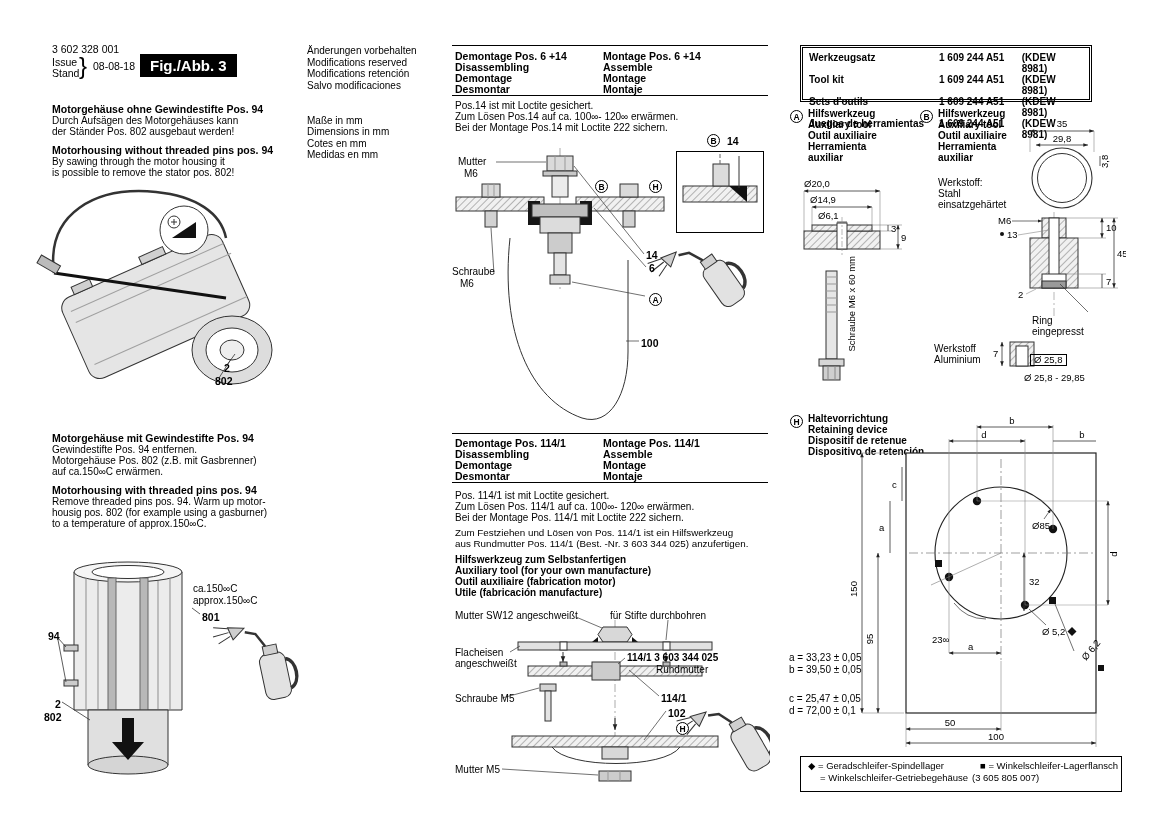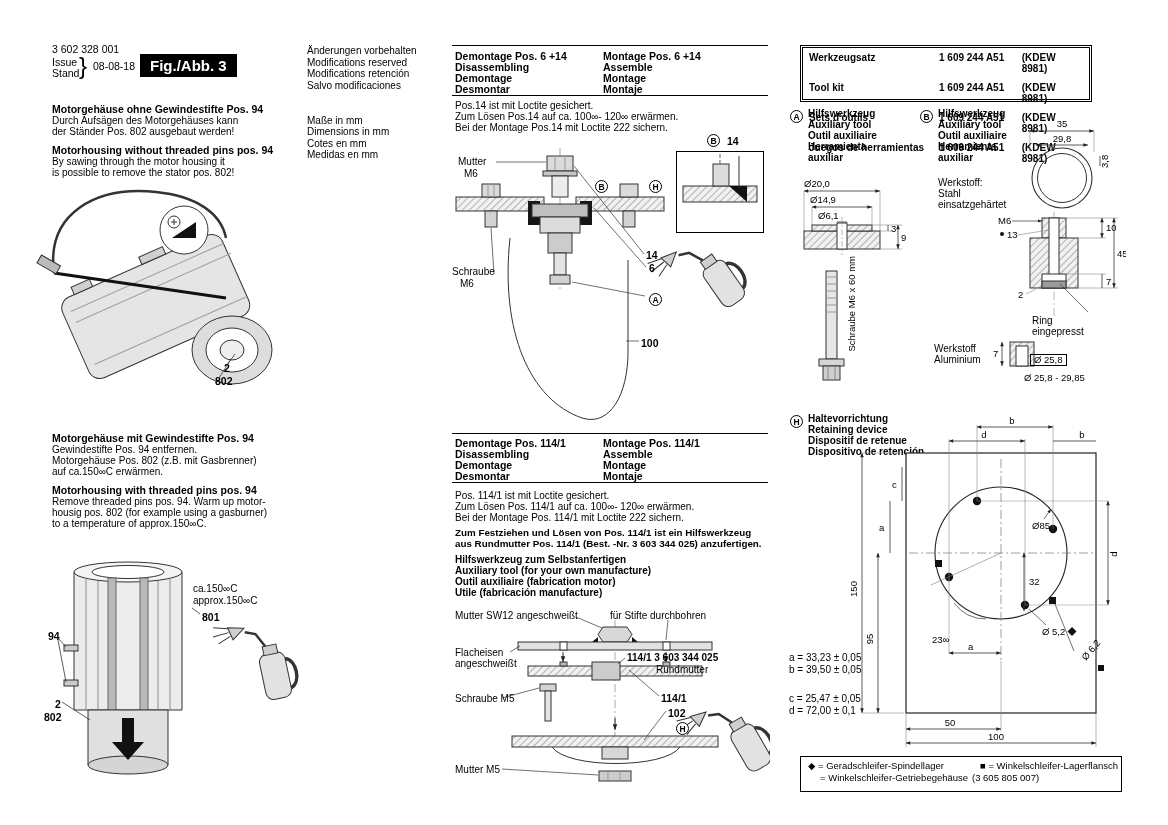--- a/index.html
+++ b/index.html
@@ -1,31 +1,31 @@
 <!DOCTYPE html>
 <html><head>
 <meta charset="utf-8">
 <style>
   * { margin:0; padding:0; box-sizing:border-box; }
   body { background:#fff; font-family:"Liberation Sans", sans-serif; color:#000; }
   #page { position:relative; width:1168px; height:825px; background:#fff; overflow:hidden; }
   .p { position:absolute; white-space:nowrap; font-size:10.5px; line-height:1.05; color:#000; }
   .bd { font-weight:bold; }
   .s10 { font-size:10px; }
-  .s98 { font-size:9.8px;font-weight:bold; }
+  .s98 { font-size:9.8px; }
   .s95 { font-size:9.5px; }
   .hr { position:absolute; height:1px; background:#000; }
   .abs { position:absolute; }
   .figbox { position:absolute; background:#000; color:#fff; font-weight:bold; font-size:15px; padding:3px 10px; }
   .brace { position:absolute; font-size:24px; font-weight:300; }
   .badge { position:absolute; width:13px; height:13px; border:1.3px solid #000; border-radius:50%; font-size:8.5px; font-weight:bold; display:flex; align-items:center; justify-content:center; background:#fff; z-index:5; }
   .boxed { border:1px solid #000; padding:0 3px; }
   .inset { position:absolute; border:1px solid #000; background:#fff; }
   .vlabel { position:absolute; writing-mode:vertical-rl; transform:rotate(180deg); font-size:9.5px; white-space:nowrap; }
-  .toolkit { position:absolute; border:3px double #000; padding:4px 6px; display:flex; flex-direction:column; justify-content:space-around; font-size:10px; font-weight:bold;gap:8px; }
+  .toolkit { position:absolute; border:3px double #000; padding:4px 6px; display:flex; flex-direction:column; justify-content:space-around; font-size:10px; font-weight:bold; }
   .tkrow { display:flex; }
   .tkname { width:132px; }
   .tknum { width:84px; }
   .footerbox { position:absolute; border:1px solid #000; background:#fff; }
   svg text { font-family:"Liberation Sans", sans-serif; font-size:9.5px; fill:#000; }
 </style>
 </head>
 <body>
 
 <div id="page">

